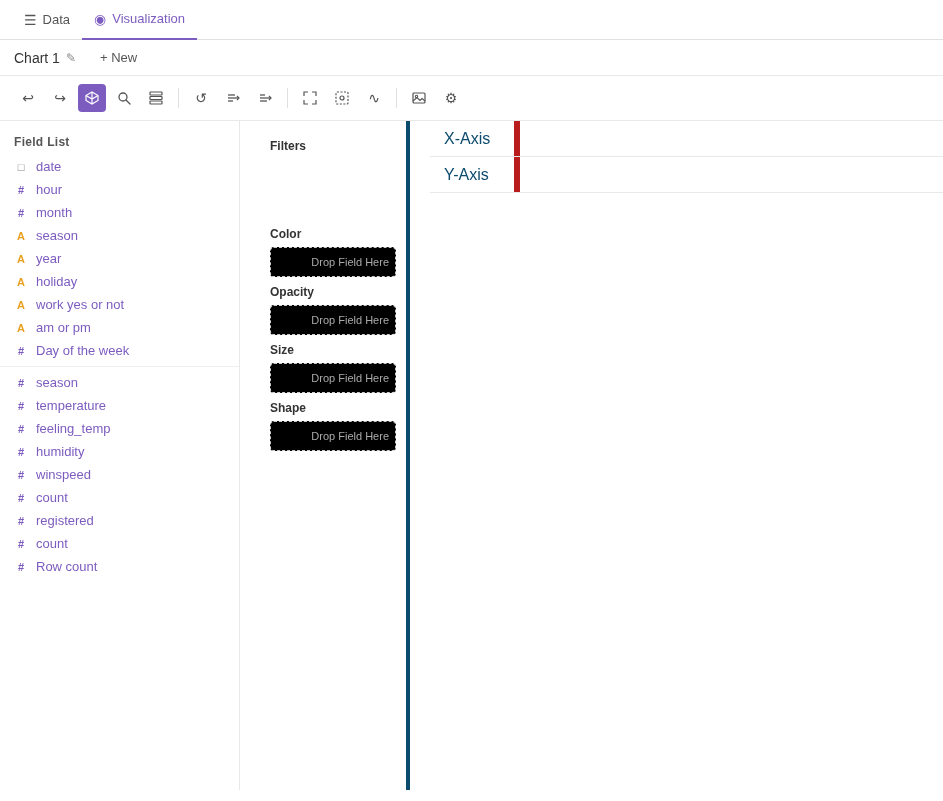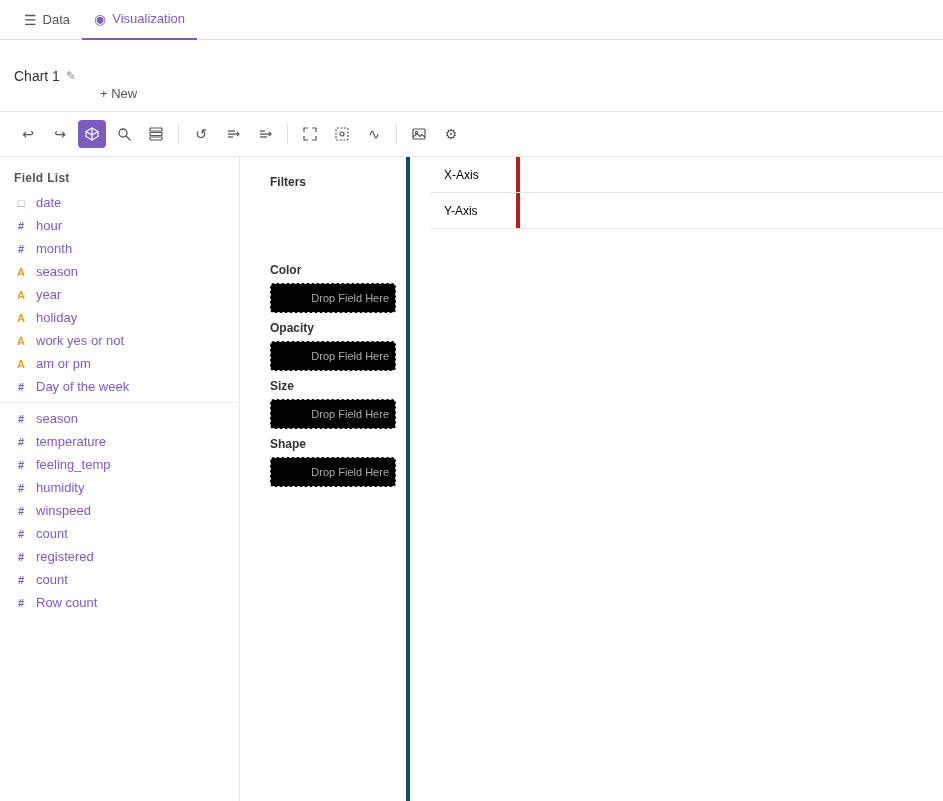--- a/index.html
+++ b/index.html
@@ -8,21 +8,21 @@
     
     .top-tabs { display: flex; align-items: center; border-bottom: 1px solid #e0e0e0; padding: 0 12px; height: 40px; }
     .tab { display: flex; align-items: center; gap: 6px; padding: 0 12px; height: 40px; cursor: pointer; font-size: 13px; color: #555; }
     .tab.active { color: #7c5cbf; border-bottom: 2px solid #7c5cbf; }
     .tab-icon { font-size: 14px; }
 
     
     .chart-title-bar { display: flex; align-items: center; padding: 8px 14px; border-bottom: 1px solid #e8e8e8; gap: 16px; }
     .chart-title { font-size: 14px; font-weight: 500; display: flex; align-items: center; gap: 6px; }
     .edit-icon { color: #888; cursor: pointer; font-size: 12px; }
-    .new-btn { font-size: 13px; color: #555; cursor: pointer; padding: 2px 8px; border-radius: 4px; margin-top: 36px; }
+    .new-btn { font-size: 13px; color: #555; cursor: pointer; padding: 2px 8px; border-radius: 4px; }
 
     
     .toolbar { display: flex; align-items: center; gap: 4px; padding: 8px 14px; border-bottom: 1px solid #e8e8e8; }
     .toolbar-btn { width: 28px; height: 28px; display: flex; align-items: center; justify-content: center; border-radius: 4px; cursor: pointer; color: #555; font-size: 14px; border: none; background: transparent; }
     .toolbar-btn.active { background: #7c5cbf; color: #fff; }
     .toolbar-divider { width: 1px; height: 20px; background: #e0e0e0; margin: 0 4px; }
 
     
     .main-content { display: flex; height: calc(801px - 40px - 44px - 48px); gap: 20px; }
 
@@ -37,21 +37,21 @@
     .field-label { color: #7c5cbf; font-size: 13px; }
 
     
     .config-panel { width: 150px; border-right: 4px solid #0c4a6e; padding: 10px; overflow-y: auto; }
     .config-section-title { font-size: 12px; font-weight: 600; color: #333; margin-bottom: 6px; margin-top: 8px; }
     .drop-zone { border: 1px dashed #ccc; border-radius: 4px; padding: 8px 6px; text-align: right; font-size: 11px; color: #aaa; margin-bottom: 4px; background: #000000; }
 
     
     .chart-area { flex: 1; display: flex; flex-direction: column; }
     .axis-row { display: flex; align-items: center; border-bottom: 1px solid #e8e8e8; height: 36px; }
-    .axis-label { width: 90px; padding-left: 14px; font-size: 12px; color: #000000; font-weight: 500; border-right: 4px solid #b91c1c; height: 100%; display: flex; align-items: center; }
+    .axis-label { width: 90px; padding-left: 14px; font-size: 16px; color: #0c4a6e; font-weight: 500; border-right: 6px solid #b91c1c; height: 100%; display: flex; align-items: center; }
     .axis-drop { flex: 1; padding-left: 12px; font-size: 11px; color: #bbb; }
     .chart-canvas { flex: 1; background: #fff; }
   </style>
 </head>
 <body>
 
 <div class="top-tabs">
   <div class="tab">
     <span class="tab-icon">☰</span>
     <span>Data</span>

